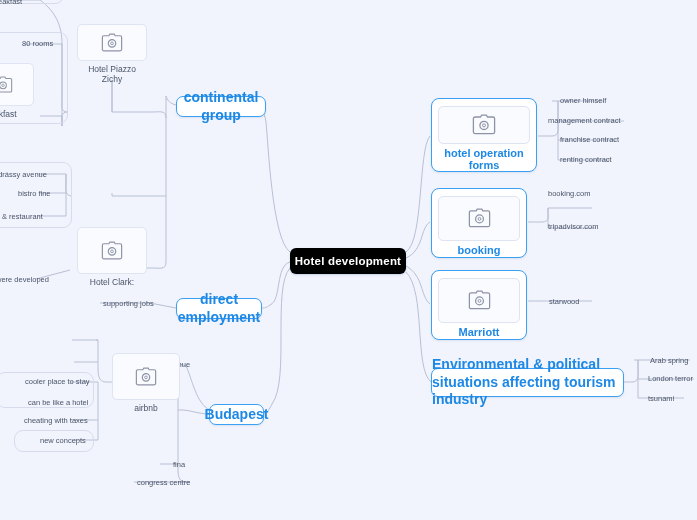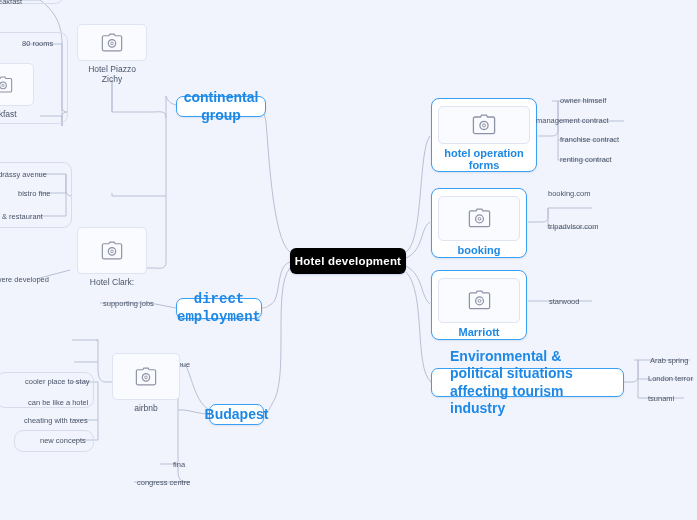--- a/index.html
+++ b/index.html
@@ -21,21 +21,21 @@
   }
 
   
   .pill{
     position:absolute;background:#ffffff;border:1.6px solid #3aa0f3;
     border-radius:7px;color:#1e88e5;font-weight:bold;font-size:14px;
     display:flex;align-items:center;justify-content:center;
     box-shadow:0 1px 2px rgba(20,60,130,.10);
     text-align:center;line-height:1.25;padding:0 6px;box-sizing:border-box;
   }
-  .pill.multiline{justify-content:flex-start;text-align:left;padding:0 18px;}
+  .pill.multiline{justify-content:flex-start;text-align:left;padding:0 0;}
 
   
   .card{
     position:absolute;box-sizing:border-box;
     border-radius:8px;background:#ffffff;
     display:flex;flex-direction:column;align-items:center;
   }
   .card.framed{border:1.8px solid #3aa0f3;box-shadow:0 1px 2px rgba(20,60,130,.10);}
   .card.plain{border:1px solid transparent;background:transparent;}
   .thumb{
@@ -198,21 +198,21 @@
         <path d="M8.5 3 L9.6 1.2 L14.4 1.2 L15.5 3 L21 3 A1.6 1.6 0 0 1 22.6 4.6 L22.6 18 A1.6 1.6 0 0 1 21 19.6 L3 19.6 A1.6 1.6 0 0 1 1.4 18 L1.4 4.6 A1.6 1.6 0 0 1 3 3 Z" fill="none" stroke="#8d93a6" stroke-width="1.3"></path>
         <circle cx="12" cy="11.4" r="4.1" fill="none" stroke="#8d93a6" stroke-width="1.3"></circle>
         <circle cx="12" cy="11.4" r="1.5" fill="none" stroke="#8d93a6" stroke-width="1"></circle>
       </svg>
     </div>
     <div class="card-label muted">Hotel Clark:</div>
   </div>
 
   <span class="leaf" style="left:-4px;top:274px;">were developed</span>
 
-  <div class="pill" style="left:176px;top:298px;width:86px;height:21px;font-family:Liberation Mono, monospace;">
+  <div class="pill" style="left:176px;top:298px;width:86px;height:21px;">
     <span>direct employment</span>
   </div>
   <span class="leaf" style="left:103px;top:298px;">supporting jobs</span>
 
   <div class="pill" style="left:209px;top:404px;width:55px;height:21px;">
     <span>Budapest</span>
   </div>
 
   <span class="leaf" style="left:133px;top:359px;">Growing revenue</span>
   <span class="leaf" style="left:173px;top:459px;">fina</span>
@@ -242,21 +242,21 @@
       <svg class="cam" width="24" height="22" viewBox="0 0 24 22">
         <path d="M8.5 3 L9.6 1.2 L14.4 1.2 L15.5 3 L21 3 A1.6 1.6 0 0 1 22.6 4.6 L22.6 18 A1.6 1.6 0 0 1 21 19.6 L3 19.6 A1.6 1.6 0 0 1 1.4 18 L1.4 4.6 A1.6 1.6 0 0 1 3 3 Z" fill="none" stroke="#8d93a6" stroke-width="1.3"></path>
         <circle cx="12" cy="11.4" r="4.1" fill="none" stroke="#8d93a6" stroke-width="1.3"></circle>
         <circle cx="12" cy="11.4" r="1.5" fill="none" stroke="#8d93a6" stroke-width="1"></circle>
       </svg>
     </div>
     <div class="card-label">hotel operation forms</div>
   </div>
 
   <span class="leaf" style="left:560px;top:95px;">owner himself</span>
-  <span class="leaf" style="left:536px;top:115px;text-align:right;">management contract</span>
+  <span class="leaf" style="left:548px;top:115px;text-align:right;">management contract</span>
   <span class="leaf" style="left:560px;top:134px;">franchise contract</span>
   <span class="leaf" style="left:560px;top:154px;">renting contract</span>
 
   <div class="card framed" style="left:431px;top:188px;width:96px;height:70px;padding:7px 7px 0 7px;">
     <div class="thumb" style="width:82px;height:45px;">
       <svg class="cam" width="23" height="21" viewBox="0 0 24 22">
         <path d="M8.5 3 L9.6 1.2 L14.4 1.2 L15.5 3 L21 3 A1.6 1.6 0 0 1 22.6 4.6 L22.6 18 A1.6 1.6 0 0 1 21 19.6 L3 19.6 A1.6 1.6 0 0 1 1.4 18 L1.4 4.6 A1.6 1.6 0 0 1 3 3 Z" fill="none" stroke="#8d93a6" stroke-width="1.3"></path>
         <circle cx="12" cy="11.4" r="4.1" fill="none" stroke="#8d93a6" stroke-width="1.3"></circle>
         <circle cx="12" cy="11.4" r="1.5" fill="none" stroke="#8d93a6" stroke-width="1"></circle>
       </svg>

